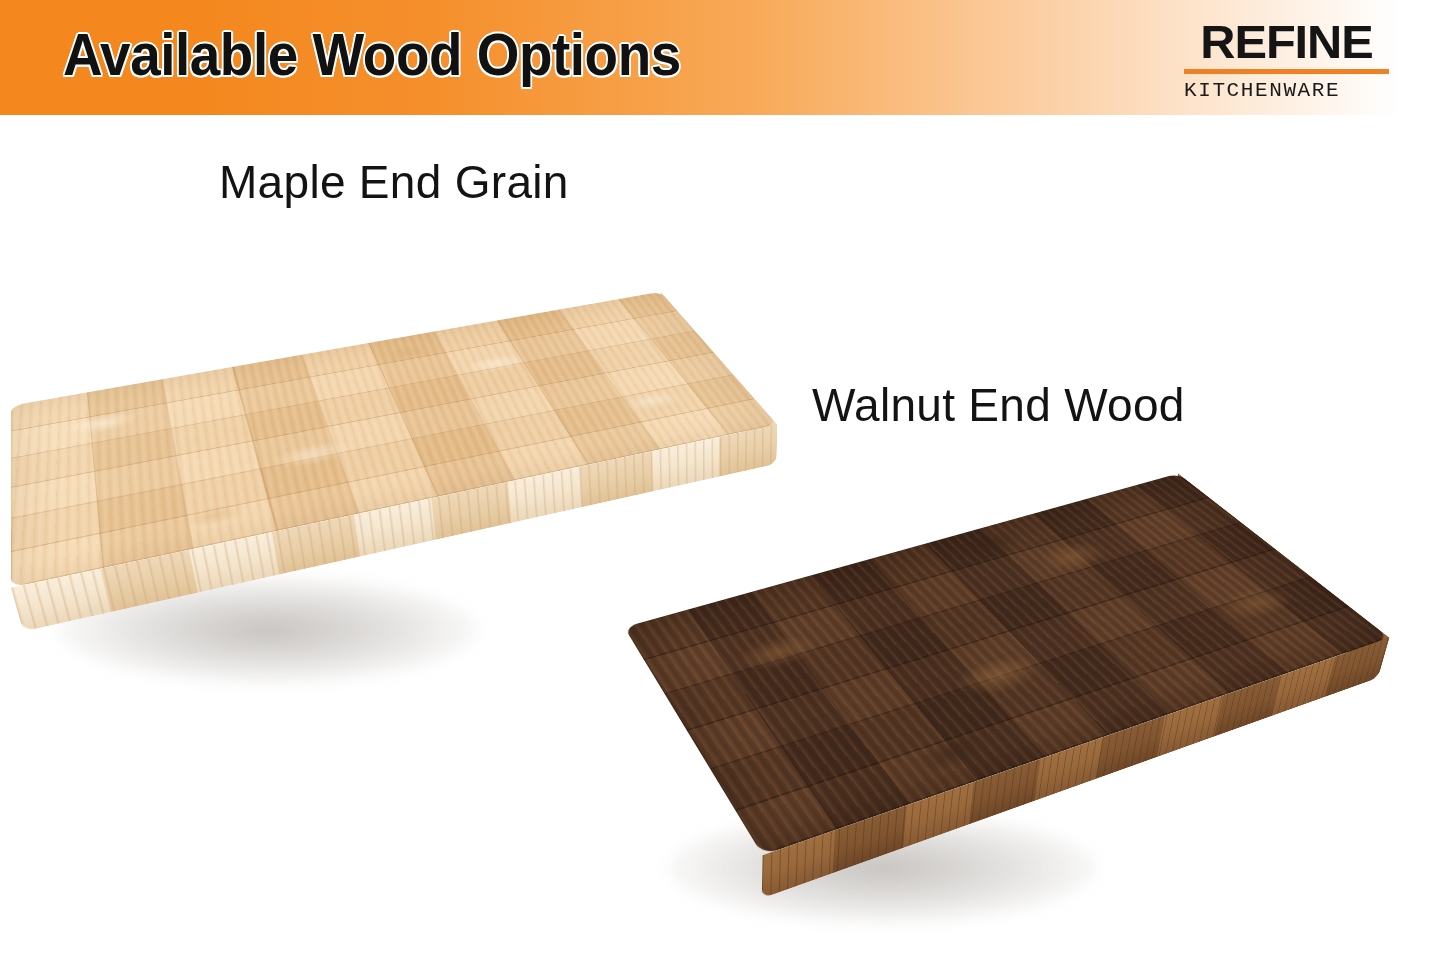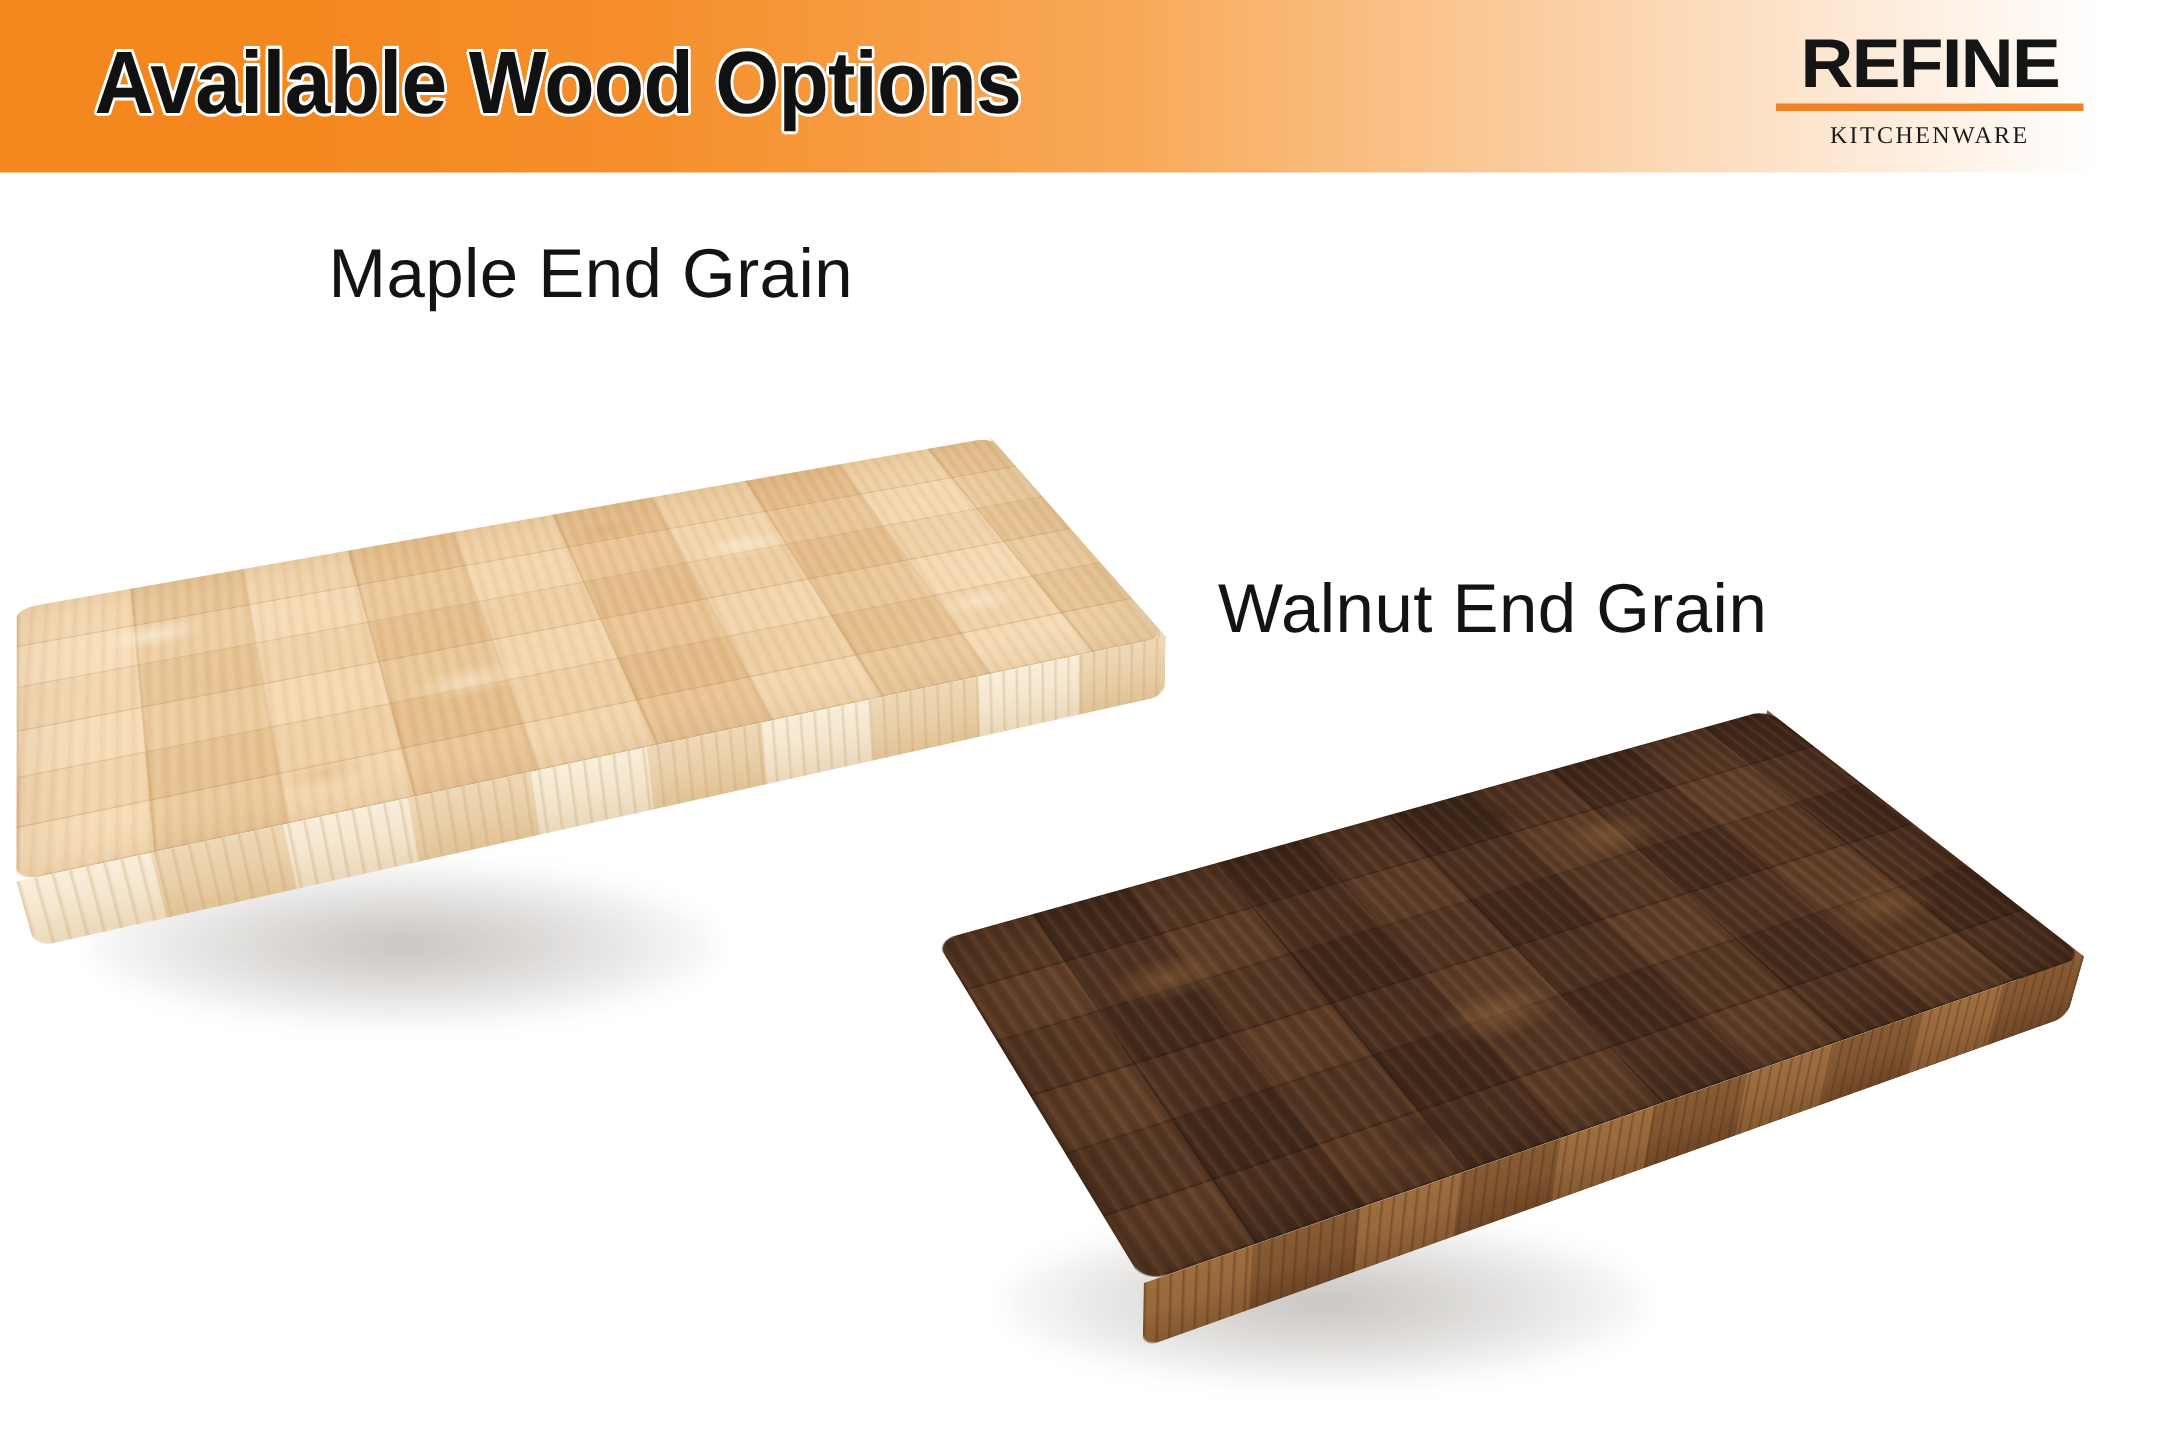--- a/index.html
+++ b/index.html
@@ -73,27 +73,27 @@
     transform-origin:center;
     font-family:"Liberation Sans", sans-serif;
   }
   .logo-rule{
     width:205px; height:5px;
     background:#ef8023;
     margin-top:3px;
   }
   .logo-sub{
     margin-top:5px;
-    font-size:16px;
+    font-size:21px;
     font-weight:400;
     color:#1a1a1a;
     letter-spacing:1.6px;
-    text-align:center;
+    text-align:left;
     line-height:24px;
-    font-family:Liberation Serif, serif;
+    font-family:Liberation Mono, monospace;
   }
 
   
   .caption{
     position:absolute;
     font-size:46px;
     font-weight:400;
     color:#131313;
     white-space:nowrap;
     letter-spacing:0.3px;
@@ -297,15 +297,15 @@
 
     <div class="board-wrap" id="walnut-wrap">
       <div class="face" id="walnut-top"></div>
       <div class="face" id="walnut-front"></div>
       <div class="face" id="walnut-right"></div>
     </div>
   </div>
 
   <div class="caption" id="caption-maple">Maple End Grain</div>
 
-  <div class="caption" id="caption-walnut">Walnut End Grain</div>
+  <div class="caption" id="caption-walnut">Walnut End Wood</div>
 
 </div>
 
 </body></html>

